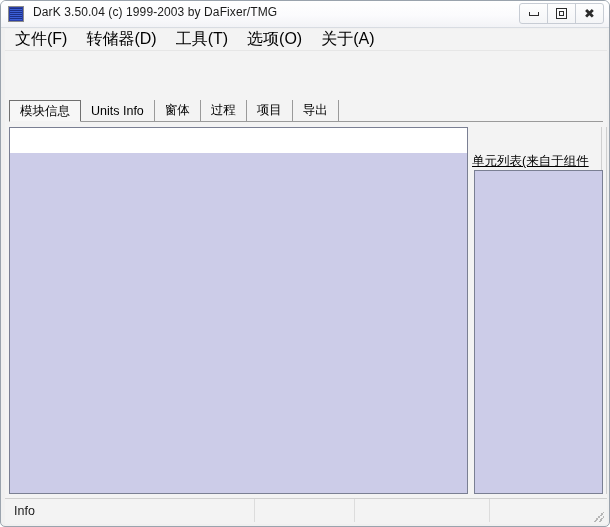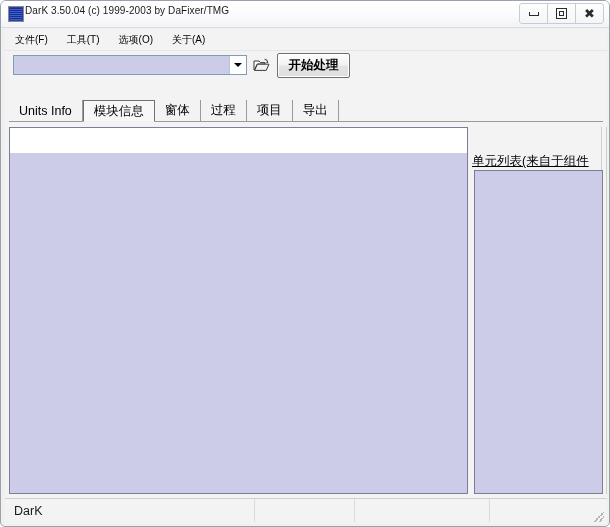--- a/index.html
+++ b/index.html
@@ -52,22 +52,22 @@
     width: 16px; height: 16px;
     background:
       repeating-linear-gradient(to bottom, #3b5fd6 0px, #3b5fd6 1px, #1c2f86 1px, #1c2f86 2px),
       #1b2a7a;
     border: 1px solid #8b8b8b;
     box-sizing: border-box;
     box-shadow: inset 0 0 0 1px #2b3fa8;
   }
   .title-text {
     position: absolute;
-    left: 24px; top: 4px;
-    font-size: 10px;
+    left: 32px; top: 4px;
+    font-size: 12px;
     color: #1a1a1a;
     white-space: nowrap;
     letter-spacing: 0.1px;
   }
   .win-buttons {
     position: absolute;
     right: 5px; top: 2px;
     display: flex;
   }
   .win-btn {
@@ -113,21 +113,21 @@
     left: 4px; top: 28px;
     width: 602px; height: 22px;
     background: #f3f3f3;
     border-bottom: 1px solid #e6e6e6;
     box-sizing: border-box;
     display: flex;
     align-items: center;
     padding-left: 10px;
   }
   .menu-item {
-    font-size: 10px;
+    font-size: 16px;
     color: #000;
     padding: 2px 9px 2px 0;
     margin-right: 10px;
     white-space: nowrap;
     cursor: default;
   }
 
   
   .toolbar {
     position: absolute;
@@ -358,67 +358,49 @@
       <div class="win-btn">
         <span class="glyph-close">✖</span>
       </div>
     </div>
   </div>
 
   <div class="frame-inner"></div>
 
   <div class="menubar">
     <div class="menu-item">文件(F)</div>
+    <div class="menu-item">转储器(D)</div>
     <div class="menu-item">工具(T)</div>
     <div class="menu-item">选项(O)</div>
     <div class="menu-item">关于(A)</div>
   </div>
 
-  <div class="toolbar">
-    <div class="combo">
-      <div class="combo-field" placeholder=""></div>
-      <div class="combo-arrow">
-        <span class="tri"></span>
-      </div>
-    </div>
-
-    <div class="open-btn">
-      <svg width="17" height="15" viewBox="0 0 17 15">
-        <path d="M1 3 H6 L7.5 4.6 H12 V6 H4.2 L1.4 12 H1 Z" fill="#fdfdfd" stroke="#3a3a3a" stroke-width="1"></path>
-        <path d="M4.4 6.2 H16 L13.2 12.4 H1.6 Z" fill="#f2f2f2" stroke="#3a3a3a" stroke-width="1"></path>
-        <path d="M11.5 1.3 a3.2 3.2 0 0 1 3.2 3.2" fill="none" stroke="#3a3a3a" stroke-width="1"></path>
-        <path d="M14.9 3.2 L14.8 5.2 L12.9 4.4 Z" fill="#3a3a3a"></path>
-      </svg>
-    </div>
-
-    <div class="start-btn">开始处理</div>
-  </div>
 
   <div class="tabstrip">
+    <div class="tab active">模块信息</div>
     <div class="tab">Units Info</div>
-    <div class="tab active">模块信息</div>
     <div class="tab">窗体</div>
     <div class="tab">过程</div>
     <div class="tab">项目</div>
     <div class="tab">导出</div>
     <div class="tab-filler"></div>
   </div>
 
   <div class="left-panel">
     <div class="info-box"></div>
     <div class="module-list"></div>
   </div>
 
   <div class="edge-scroll"></div>
 
   <div class="right-label">单元列表(来自于组件</div>
   <div class="unit-list"></div>
 
 
   <div class="statusbar">
-    <div class="status-cell c1">DarK</div>
+    <div class="status-cell c1">Info</div>
     <div class="status-cell c2"></div>
     <div class="status-cell c3"></div>
     <div class="status-cell c4"></div>
   </div>
   <div class="grip"></div>
 
 </div>
 
 </body></html>

